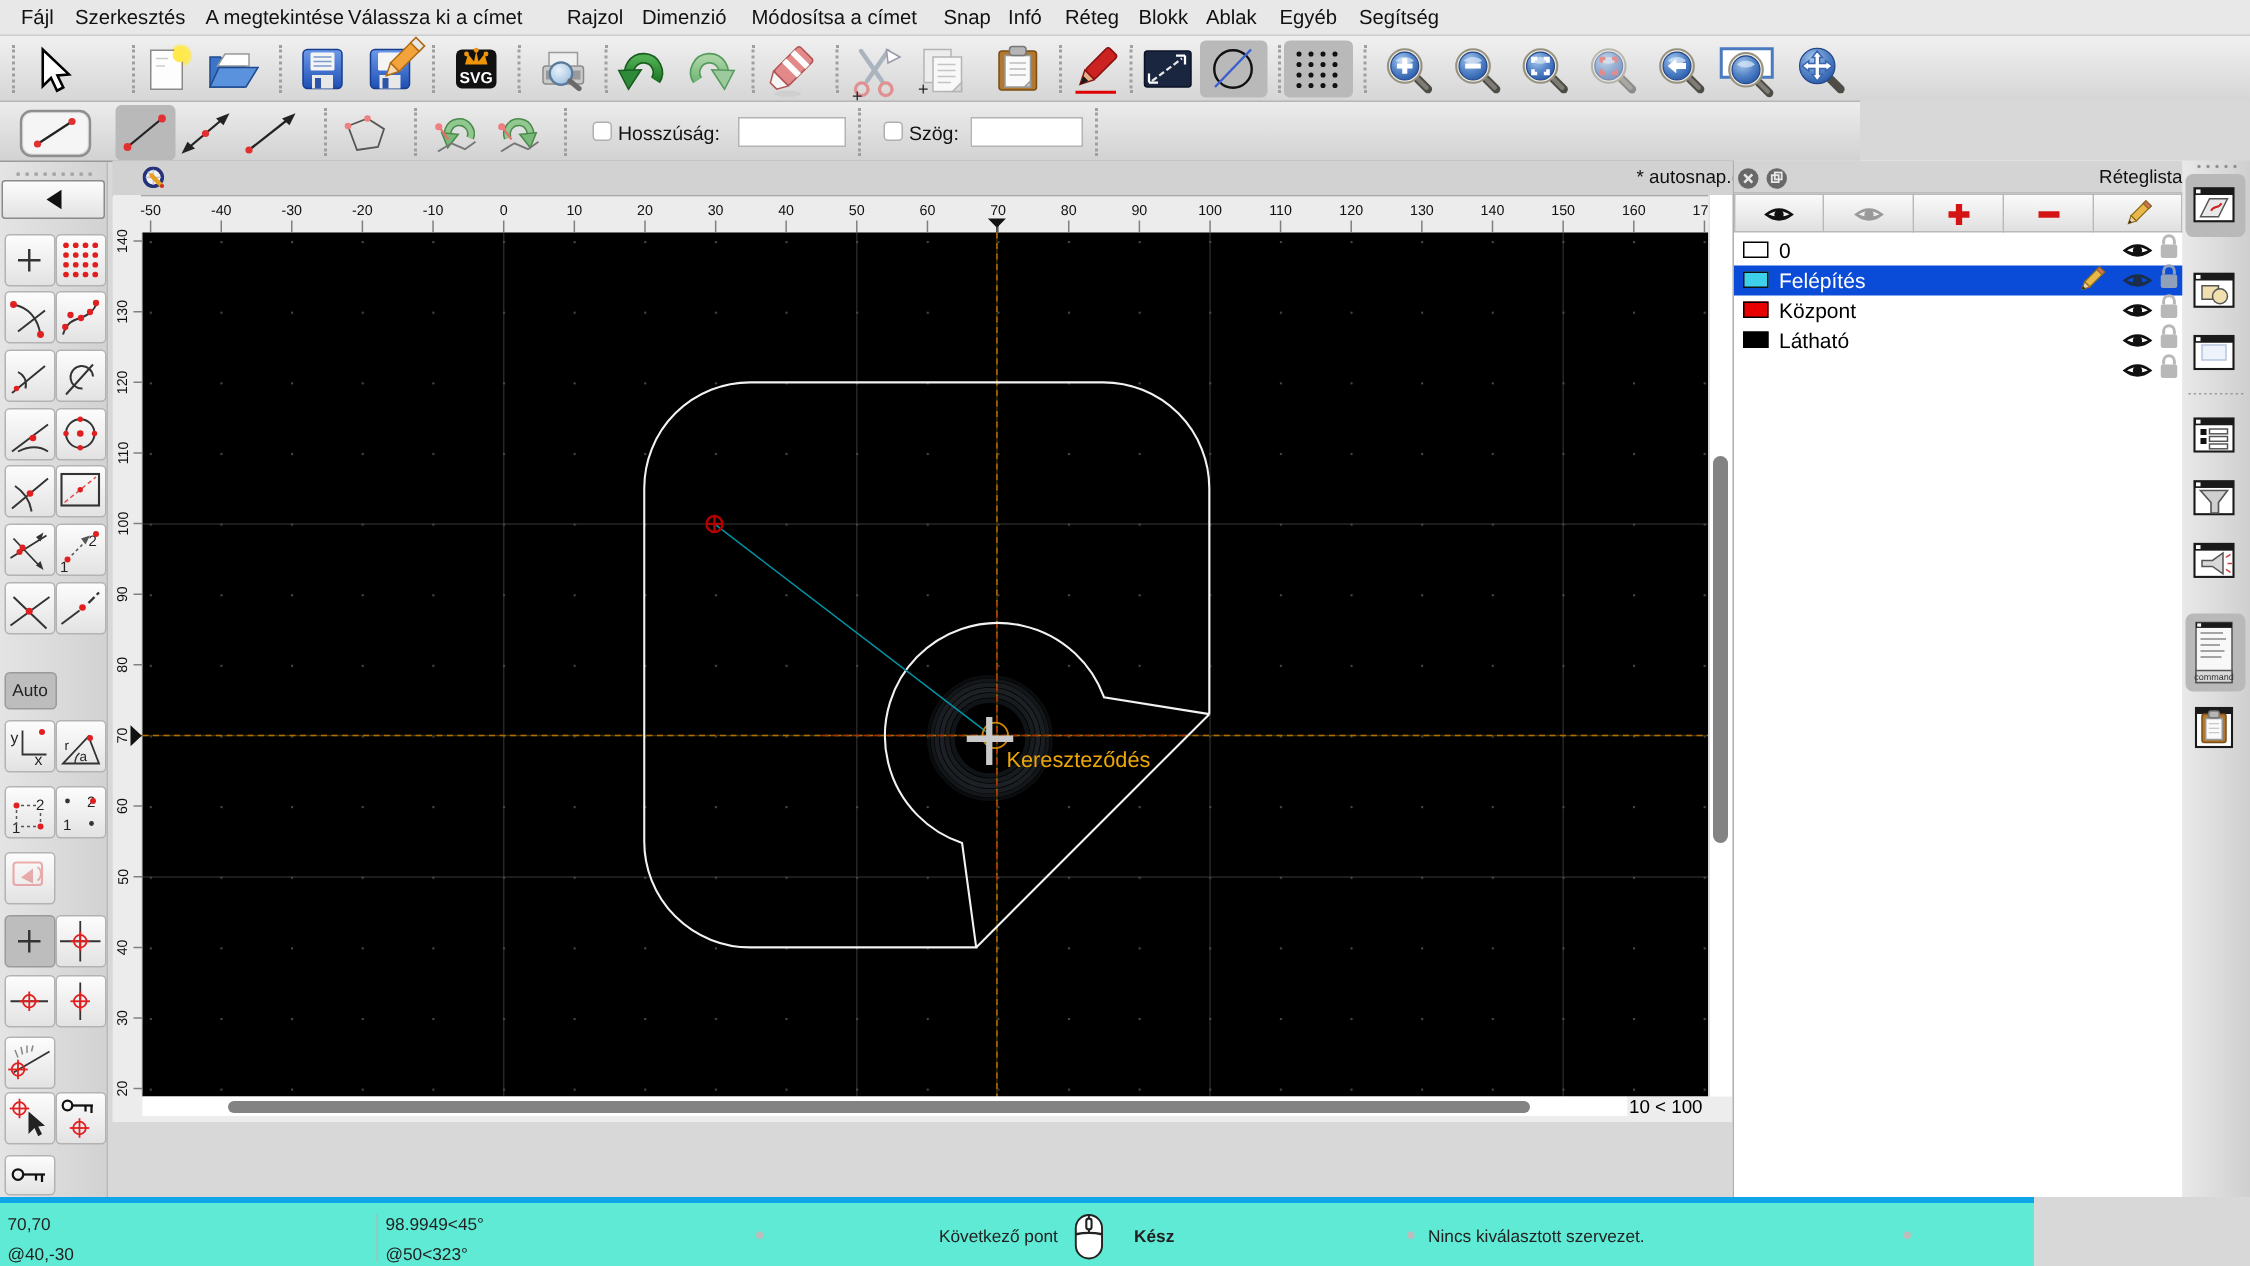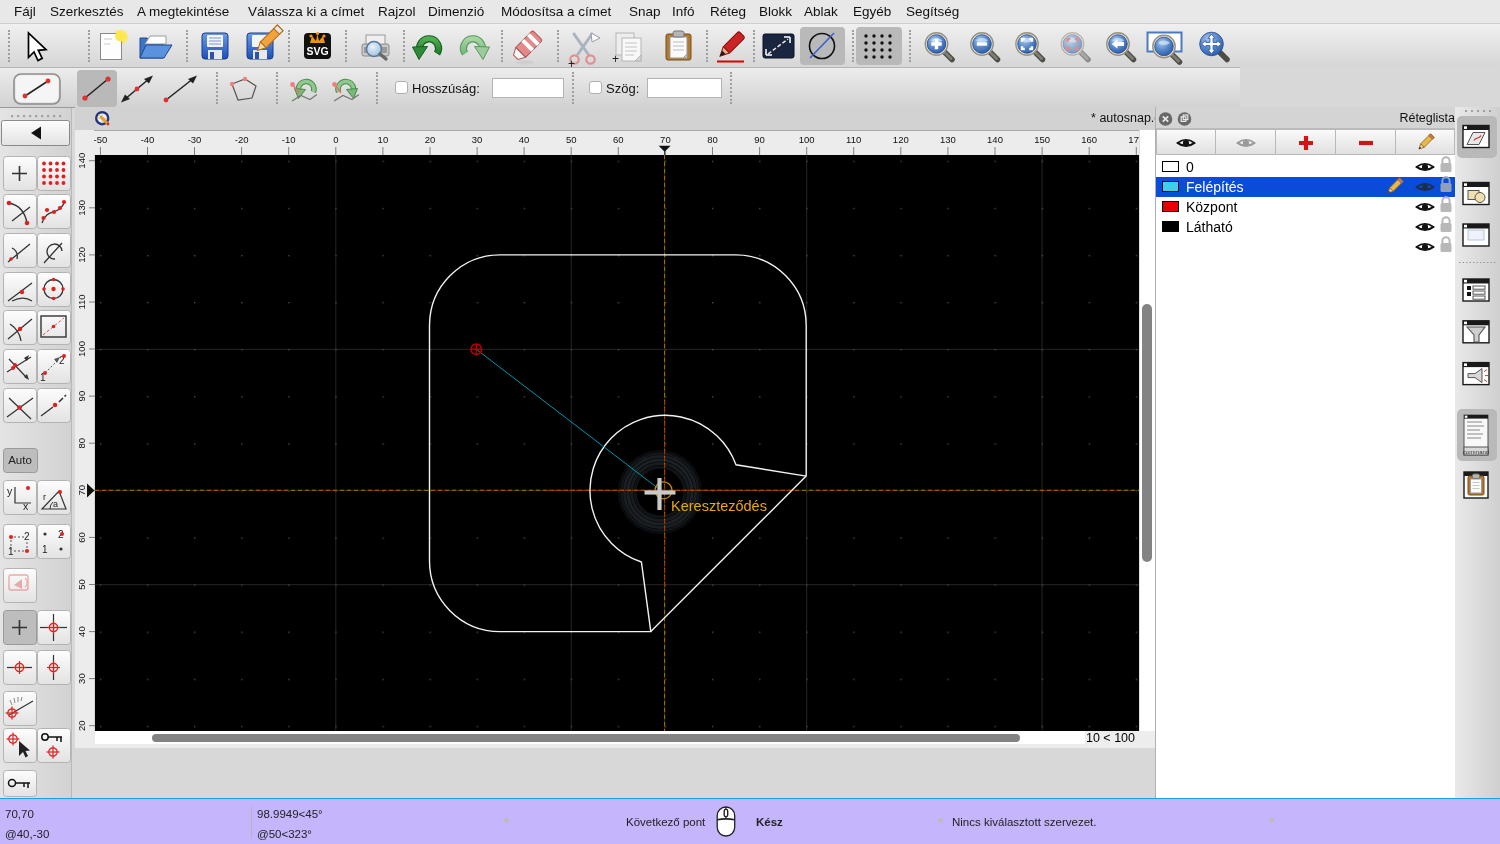--- a/index.html
+++ b/index.html
@@ -37,21 +37,21 @@
 #cmdpanel { left:72px; top:748px; width:1083px; height:50px; background:#f0f0f0; border-top:1px solid #9a9a9a; }
 #cmdhist { position:absolute; left:0; top:1px; width:1066px; height:21px; background:#fff; }
 #cmdhist div { position:absolute; left:6px; top:3px; font-size:13.5px; color:#2323cc; }
 #cmdvs { position:absolute; left:1069px; top:2px; width:10px; height:17px; background:#8a8a8a; border-radius:5px; }
 #cmdrow { position:absolute; left:0px; top:23px; width:1083px; height:26px; background:#ececec; border-top:1px solid #c0c0c0; }
 #cmdlabel { position:absolute; left:3px; top:6px; font-size:13px; color:#000; }
 #cmdinput { position:absolute; left:101px; top:0px; width:954px; height:26px; background:#fff; }
 #cmdbtn { position:absolute; left:1055px; top:0px; width:27px; height:26px; background:linear-gradient(#f6f6f6,#e2e2e2); border-left:1px solid #bbb; }
 
 
-#statusbar { left:0; top:798px; width:1500px; height:46px; background:#c4b5fd; border-top:1px solid #0ea5e9; font-size:11.5px; color:#222; }
+#statusbar { left:0; top:798px; width:1356px; height:46px; background:#5eead4; border-top:4px solid #0ea5e9; font-size:11.5px; color:#222; }
 #statusbar .s { position:absolute; white-space:nowrap; }
 .dot { position:absolute; width:5px; height:5px; border-radius:3px; background:#bcbcbc; }
 
 
 #lpanel { left:1155px; top:107px; width:300px; height:691px; background:#fff; border-left:1px solid #b0b0b0; }
 #lhead { position:absolute; left:0; top:0; width:299px; height:22px; background:#d4d4d4; border-bottom:1px solid #bcbcbc; }
 #lhead .t { position:absolute; width:100%; text-align:right; top:4px; font-size:12.5px; color:#111; }
 #lbtns { position:absolute; left:0; top:22px; width:299px; height:26px; }
 .lbtn { position:absolute; top:0; width:60px; height:26px; background:linear-gradient(#fafafa,#e0e0e0); border:1px solid #b9b9b9; border-left:none; }
 .lrow { position:absolute; left:0; width:299px; height:20px; font-size:14px; color:#000; }
@@ -63,21 +63,21 @@
 #dock { left:1455px; top:107px; width:45px; height:691px; background:linear-gradient(90deg,#e9e9e9,#cfcfcf); }
 </style>
 </head>
 <body>
 <div id="app">
 
   <div id="menubar" class="abs">
     <span style="left:14px">Fájl</span>
     <span style="left:50px">Szerkesztés</span>
     <span style="left:137px">A megtekintése</span>
-    <span style="left:248px">Válassza ki a címet</span>
+    <span style="left:232px">Válassza ki a címet</span>
     <span style="left:378px">Rajzol</span>
     <span style="left:428px">Dimenzió</span>
     <span style="left:501px">Módosítsa a címet</span>
     <span style="left:629px">Snap</span>
     <span style="left:672px">Infó</span>
     <span style="left:710px">Réteg</span>
     <span style="left:759px">Blokk</span>
     <span style="left:804px">Ablak</span>
     <span style="left:853px">Egyéb</span>
     <span style="left:906px">Segítség</span>

